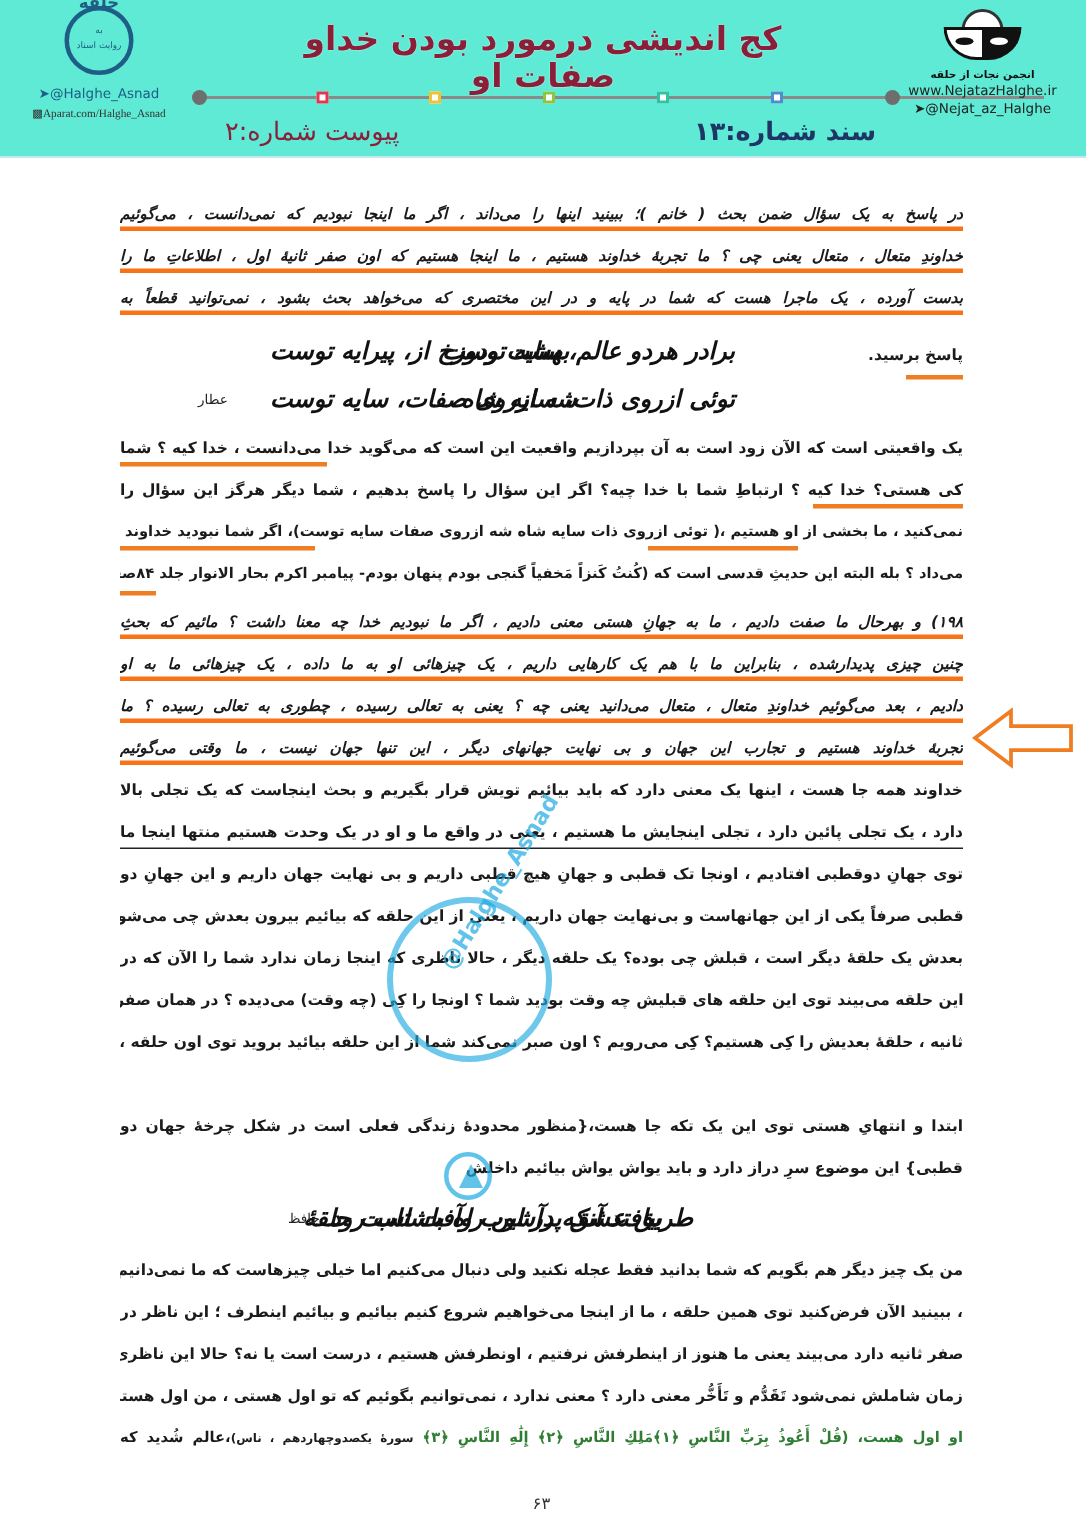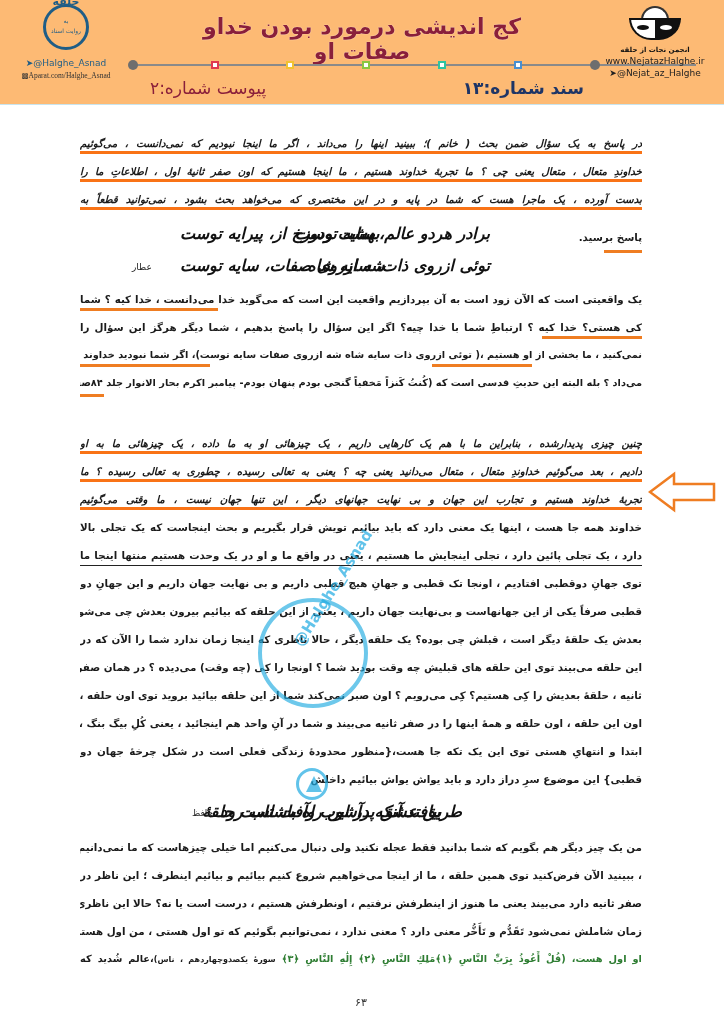--- a/index.html
+++ b/index.html
@@ -1,20 +1,20 @@
 <!DOCTYPE html>
 <html><head>
 <meta charset="utf-8">
 <style>
   * { box-sizing: border-box; margin: 0; padding: 0; }
   html, body { width: 724px; height: 1024px; overflow: hidden; background: #ffffff; }
   body { font-family: "DejaVu Sans", sans-serif; position: relative; }
 
   
-  .header { position: absolute; left: 0; top: 0; width: 724px; height: 105px; background: #fdba74; border-bottom: 1px solid #c9e4ee; }
+  .header { position: absolute; left: 0; top: 0; width: 724px; height: 105px; background: #5eead4; border-bottom: 1px solid #c9e4ee; }
   .left-brand { position: absolute; left: 10px; top: 4px; width: 112px; height: 96px; text-align: center; }
   .left-logo { width: 46px; height: 46px; margin: 0 auto; border: 3px solid #1f5d86; border-radius: 50%; position: relative; }
   .left-logo .t1 { position: absolute; top: -12px; left: 0; width: 100%; font-size: 11px; font-weight: bold; color: #1f5d86; }
   .left-logo .t2 { position: absolute; top: 10px; left: 0; width: 100%; font-size: 6px; color: #1f5d86; }
   .left-logo .t3 { position: absolute; top: 20px; left: 0; width: 100%; font-size: 6px; color: #1f5d86; }
   .brand-line { font-size: 9px; color: #1f5d86; margin-top: 8px; white-space: nowrap; }
   .brand-line.small { font-family: "Liberation Serif", serif; font-size: 7.5px; color: #333; margin-top: 3px; }
 
   .right-brand { position: absolute; right: 8px; top: 6px; width: 122px; height: 94px; text-align: center; }
   .mask { width: 56px; height: 36px; margin: 0 auto; position: relative; }
@@ -124,32 +124,32 @@
   <div class="u-part" style="left:0;width:138px;top:188px"></div>
   <div class="line" style="top:196px">کی هستی؟ خدا کیه ؟ ارتباطِ شما با خدا چیه؟ اگر این سؤال را پاسخ بدهیم ، شما دیگر هرگز این سؤال را</div>
   <div class="u-part" style="right:0;width:100px;top:216px"></div>
 
   <div class="line" style="top:224px;font-size:9.8px">نمی‌کنید ، ما بخشی از او هستیم ،( توئی ازروی ذات سایه شاه     شه ازروی صفات سایه توست)، اگر شما نبودید خداوند چه معنی</div>
   <div class="u-part" style="left:0;width:130px;top:244px"></div>
   <div class="u-part" style="right:110px;width:100px;top:244px"></div>
   <div class="line" style="top:252px;font-size:9.8px">می‌داد ؟ بله البته این حدیثِ قدسی است که (کُنتُ کَنزاً مَخفیاً  گنجی بودم پنهان بودم- پیامبر اکرم بحار الانوار جلد ۸۴صفحۀ</div>
   <div class="u-part" style="left:0;width:24px;top:274px"></div>
 
+  <div class="line u-full" style="top:284px">۱۹۸) و بهرحال ما صفت دادیم ، ما به جهانِ هستی معنی دادیم ، اگر ما نبودیم خدا چه معنا داشت ؟ مائیم که بحثِ</div>
   <div class="line u-full" style="top:312px">چنین چیزی پدیدارشده ، بنابراین ما با هم یک کارهایی داریم ، یک چیزهائی او به ما داده ، یک چیزهائی ما به او</div>
   <div class="line u-full" style="top:340px">دادیم ، بعد می‌گوئیم خداوندِ متعال ، متعال می‌دانید یعنی چه ؟ یعنی به تعالی رسیده ، چطوری به تعالی رسیده ؟ ما</div>
   <div class="line u-full" style="top:368px">تجربۀ خداوند هستیم و تجارب این جهان و بی نهایت جهانهای دیگر ، این تنها جهان نیست ، ما وقتی می‌گوئیم</div>
 
   <div class="line" style="top:396px">خداوند همه جا هست ، اینها یک معنی دارد که باید بیائیم تویش قرار بگیریم و بحث اینجاست که یک تجلی بالا</div>
   <div class="line u-thin" style="top:424px">دارد ، یک تجلی پائین دارد ، تجلی اینجایش ما هستیم ، یعنی در واقع ما و او در یک وحدت هستیم منتها اینجا ما</div>
   <div class="line" style="top:452px">توی جهانِ دوقطبی افتادیم ، اونجا تک قطبی و جهانِ هیچ قطبی داریم و بی نهایت جهان داریم و این جهانِ دو</div>
   <div class="line" style="top:480px">قطبی صرفاً یکی از این جهانهاست و بی‌نهایت جهان داریم ، یعنی از این حلقه که بیائیم بیرون بعدش چی می‌شود؟</div>
   <div class="line" style="top:508px">بعدش یک حلقۀ دیگر است ، قبلش چی بوده؟ یک حلقه دیگر ، حالا ناظری که اینجا زمان ندارد شما را الآن که در</div>
   <div class="line" style="top:536px">این حلقه می‌بیند توی این حلقه های قبلیش چه وقت بودید شما ؟ اونجا را کِی (چه وقت) می‌دیده ؟ در همان صفر</div>
   <div class="line" style="top:564px">ثانیه ، حلقۀ بعدیش را کِی هستیم؟ کِی می‌رویم ؟ اون صبر نمی‌کند شما از این حلقه بیائید بروید توی اون حلقه ،</div>
-  <div class="line" style="top:592px">اون این حلقه ، اون حلقه و همۀ اینها را در صفر ثانیه می‌بیند و شما در آنِ واحد هم اینجائید ، یعنی کُلِ بیگ بنگ ،</div>
   <div class="line" style="top:620px">ابتدا و انتهایِ هستی توی این یک تکه جا هست،{منظور محدودۀ زندگی فعلی است در شکل چرخۀ جهان دو</div>
   <div class="line nojust" style="top:648px">قطبی} این موضوع سرِ دراز دارد و باید یواش یواش بیائیم داخلش</div>
 
   <div class="poem" style="right:180px;top:682px">طریق عشق پرآشوب وآفت است حلقۀ</div>
   <div class="poem" style="left:140px;top:682px">بیافتد آنکه در این راه باشتاب رود</div>
   <div class="poet" style="left:112px;top:688px">حافظ</div>
 
   <div class="line" style="top:716px">من یک چیز دیگر هم بگویم که شما بدانید فقط عجله نکنید ولی دنبال می‌کنیم اما خیلی چیزهاست که ما نمی‌دانیم</div>
   <div class="line" style="top:744px">، ببینید الآن فرض‌کنید توی همین حلقه ، ما از اینجا می‌خواهیم شروع کنیم بیائیم و بیائیم اینطرف ؛ این ناظر در</div>
   <div class="line" style="top:772px">صفر ثانیه دارد می‌بیند یعنی ما هنوز از اینطرفش نرفتیم ، اونطرفش هستیم ، درست است یا نه؟ حالا این ناظری که</div>

